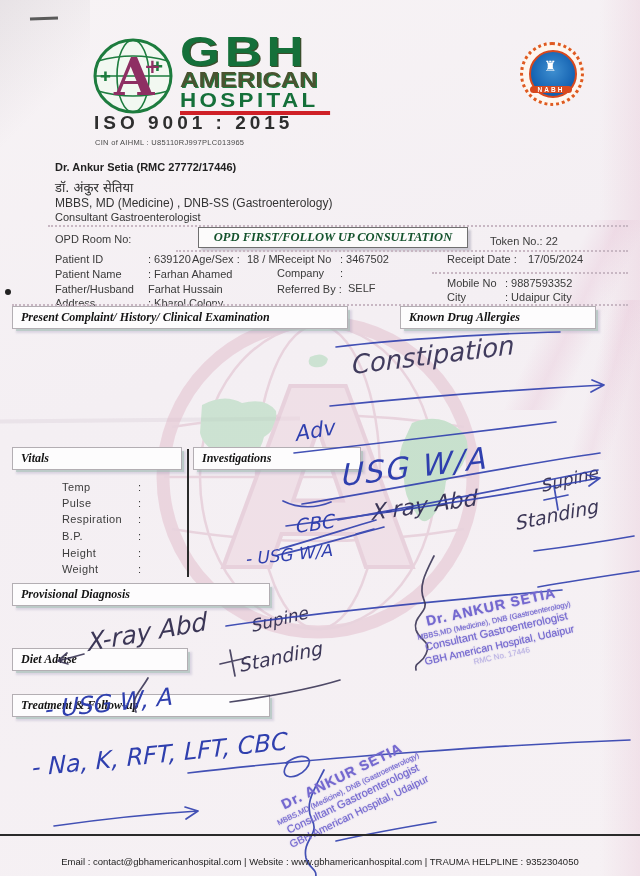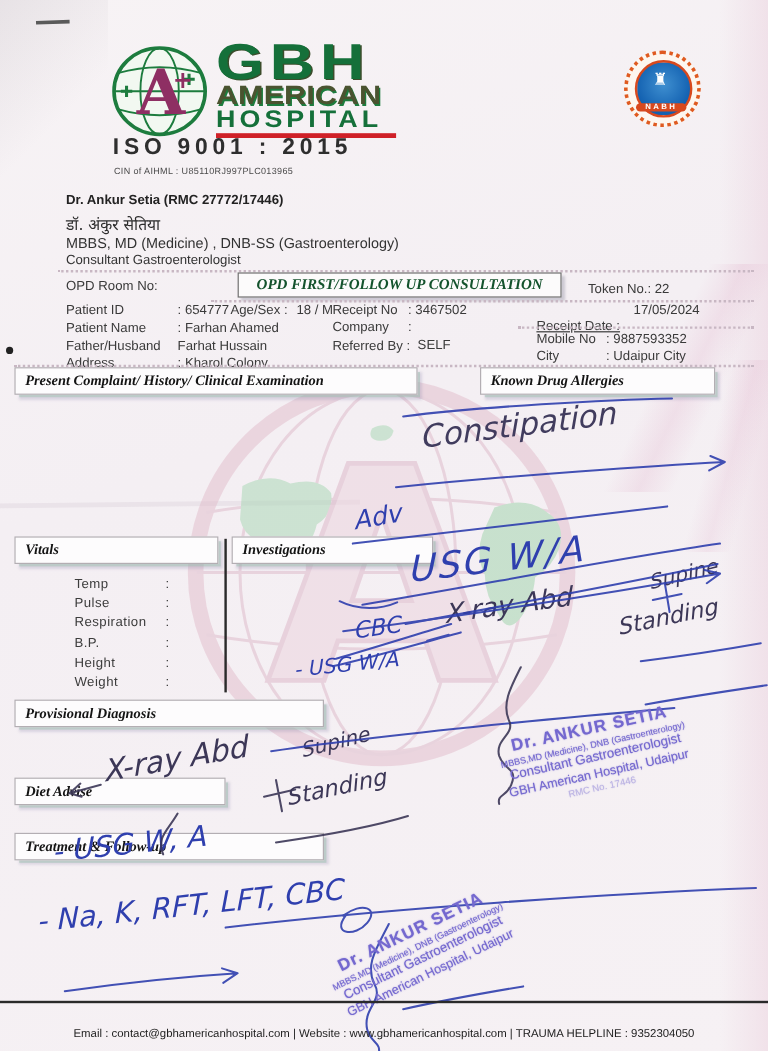--- a/index.html
+++ b/index.html
@@ -88,38 +88,38 @@
 
   <div class="lbl" style="left:55px;top:233px;">OPD Room No:</div>
   <div class="abs" style="left:198px;top:227px;width:268px;height:19px;border:1.5px solid #6f6f6f;background:#fcfbfb;
               box-shadow:3px 3px 2px rgba(130,130,150,.35);font:bold italic 12.5px 'Liberation Serif',serif;
               color:#14532d;text-align:center;line-height:19px;">OPD FIRST/FOLLOW UP CONSULTATION</div>
   <div class="lbl" style="left:490px;top:235px;">Token No.: 22</div>
 
   <div class="dashed" style="left:176px;top:250px;width:452px;"></div>
 
   <div class="lbl" style="left:55px;top:253px;">Patient ID</div>
-  <div class="lbl" style="left:148px;top:253px;">: 654777</div>
+  <div class="lbl" style="left:148px;top:253px;">: 639120</div>
   <div class="lbl" style="left:55px;top:268px;">Patient Name</div>
   <div class="lbl" style="left:148px;top:268px;">: Farhan Ahamed</div>
   <div class="lbl" style="left:55px;top:283px;">Father/Husband</div>
   <div class="lbl" style="left:148px;top:283px;">Farhat Hussain</div>
   <div class="lbl" style="left:55px;top:297px;text-decoration:underline;">Address</div>
   <div class="lbl" style="left:148px;top:297px;">: Kharol Colony</div>
 
   <div class="lbl" style="left:192px;top:253px;">Age/Sex :</div>
   <div class="lbl" style="left:247px;top:253px;">18 / M</div>
   <div class="lbl" style="left:277px;top:253px;">Receipt No</div>
   <div class="lbl" style="left:340px;top:253px;">: 3467502</div>
   <div class="lbl" style="left:277px;top:267px;">Company</div>
   <div class="lbl" style="left:340px;top:267px;">:</div>
   <div class="lbl" style="left:277px;top:283px;">Referred By :</div>
   <div class="lbl" style="left:348px;top:282px;">SELF</div>
 
-  <div class="lbl" style="left:447px;top:266px;text-decoration:underline;">Receipt Date :</div>
+  <div class="lbl" style="left:447px;top:253px;">Receipt Date :</div>
   <div class="lbl" style="left:528px;top:253px;">17/05/2024</div>
   <div class="dashed" style="left:432px;top:272px;width:196px;"></div>
   <div class="lbl" style="left:447px;top:277px;">Mobile No</div>
   <div class="lbl" style="left:505px;top:277px;">: 9887593352</div>
   <div class="lbl" style="left:447px;top:291px;">City</div>
   <div class="lbl" style="left:505px;top:291px;">: Udaipur City</div>
 
   <div class="dashed" style="left:12px;top:304px;width:616px;"></div>
 
   <div class="secbar" style="left:12px;top:306px;width:318px;">Present Complaint/ History/ Clinical Examination</div>

